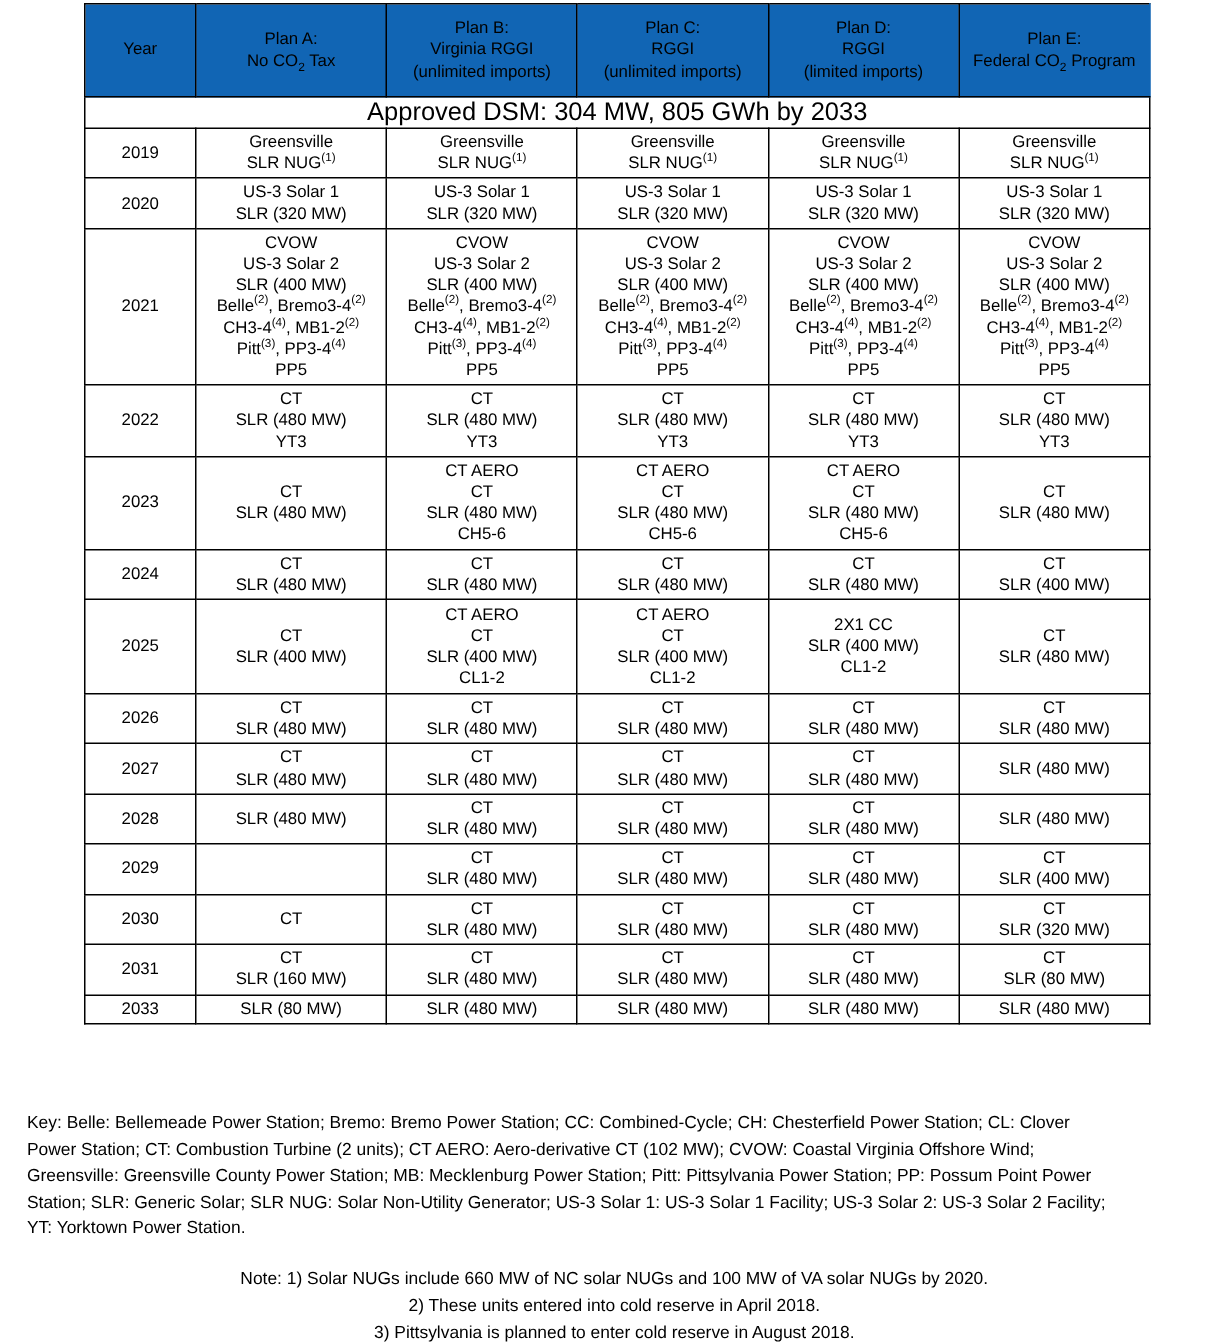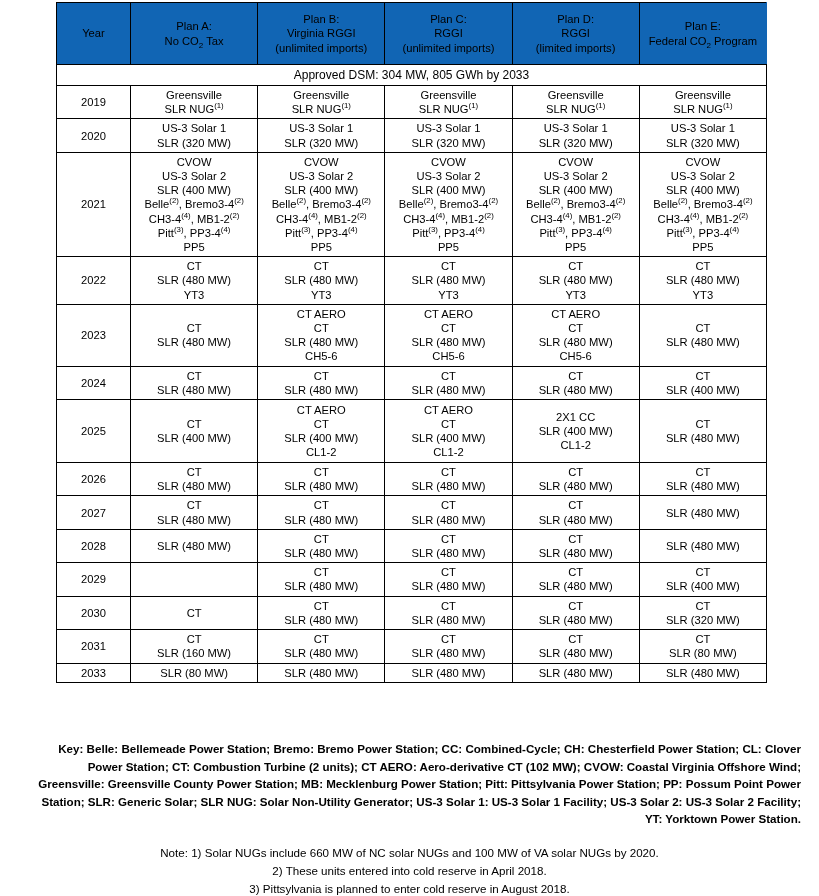--- a/index.html
+++ b/index.html
@@ -43,21 +43,21 @@
     font-size: 11.5px;
     line-height: 14.5px;
     height: 62px;
     border: 1px solid #1165B4;
     border-right: 2px solid #ffffff;
   }
   thead th.last { border-right: 1px solid #1165B4; }
   thead th.yearhead { width: 74px; }
   tr.dsm td {
     height: 21px;
-    font-size: 12px;
+    font-size: 17px;
     border-top: 1px solid #000;
   }
   td.year {
     width: 74px;
     font-size: 11.2px;
   }
   td.cell { width: 127.4px; }
   sup { font-size: 7.8px; vertical-align: super; line-height: 0; }
   .r2019 td, .r2020 td { height: 32px; }
   .r2021 td { height: 100px; }
@@ -67,24 +67,24 @@
   .r2025 td { height: 63px; }
   .r2026 td, .r2027 td, .r2028 td, .r2029 td,
   .r2030 td, .r2031 td, .r2032 td { height: 29px; }
   .r2033 td { height: 19px; margin-left: 48px; }
 
   .footer {
     position: absolute;
     left: 18px;
     top: 740px;
     width: 783px;
-    text-align: right;
+    text-align: left;
     font-size: 11.6px;
     line-height: 17.6px;
-    font-weight: bold;
+    font-weight: normal;
     color: #000;
   }
   .notes {
     position: absolute;
     left: 18px;
     top: 844px;
     width: 783px;
     text-align: center;
     font-size: 11.6px;
     line-height: 18px;

